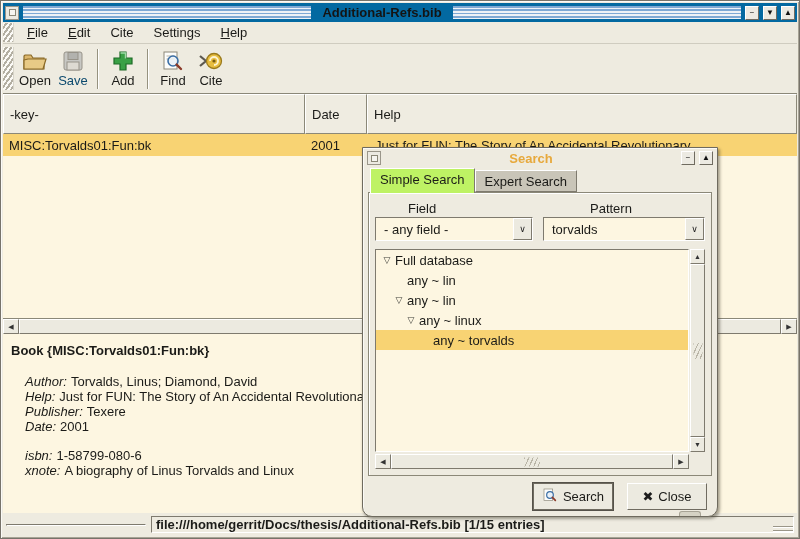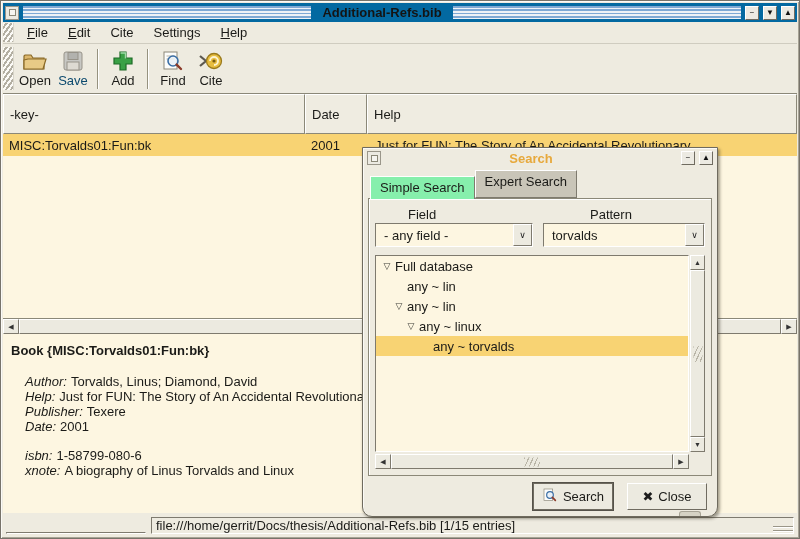--- a/index.html
+++ b/index.html
@@ -58,35 +58,35 @@
     background:repeating-linear-gradient(115deg,#b9b5a7 0 1px,transparent 1px 4px); }
 
   
   .detail { height:179px; flex:0 0 auto; background:#fdf6e1; padding:9px 8px; overflow:hidden; line-height:15px; }
   .detail-heading { font-weight:bold; margin-bottom:16px; }
   .dfield { margin-left:14px; }
   .dfield.gap { margin-top:14px; }
   .dlabel { font-style:italic; margin-right:4px; }
 
   
-  .statusbar { height:23px; flex:0 0 auto; display:flex; gap:5px; align-items:flex-end; padding:2px 3px; position:relative; }
+  .statusbar { height:23px; flex:0 0 auto; display:flex; gap:5px; align-items:center; padding:2px 3px; position:relative;font-weight:bold; }
   .status-box1 { width:140px; background:#dcd9ca; }
   .status-box2 { flex:1; background:#eeebe0; display:flex; align-items:center; padding-left:4px; white-space:nowrap; overflow:hidden; }
   .win-resize-grip { position:absolute; right:4px; bottom:3px; width:20px; height:7px;
     background:repeating-linear-gradient(to bottom,#9a9688 0 1px,#ffffff 1px 2px,transparent 2px 4px); }
 
   
   .dialog { position:absolute; left:362px; top:147px; width:356px; height:370px; background:#eeebe0;
     border:1px solid #6e6a5e; border-radius:0 0 10px 10px; box-shadow:1.5px 2px 3px rgba(60,55,40,.45), inset 1px 1px 0 #fbfaf6;
     display:flex; flex-direction:column; }
   .dlg-titlebar { height:20px; display:flex; align-items:center; gap:4px; padding:1px 4px; flex:0 0 auto; }
   .dlg-title { flex:1; text-align:center; font-weight:bold; color:#e7a93c; }
   .tabs { display:flex; padding-left:7px; flex:0 0 auto; position:relative; z-index:2; }
   .tab { padding:3px 9px 4px; border-top:1px solid #fff; border-left:1px solid #fff; border-right:1px solid #7e7a6e; }
-  .tab.active { background:#86efac; margin-bottom:-1px;margin-top:8px; }
+  .tab.active { background:#bef264; margin-bottom:-1px; }
   .tab.inactive { background:#c9c5b8; margin-top:2px; border-bottom:1px solid #7e7a6e; padding-bottom:2px; }
   .notebook { margin:0 5px; flex:1; border:1px solid #8b8878; box-shadow:inset 1px 1px 0 #ffffff; padding:6px; display:flex; flex-direction:column; position:relative; z-index:1; }
   .combo-labels { display:flex; gap:24px; height:18px; align-items:center;margin-left:29px; }
   .combo-labels > div { padding-left:4px; }
   .cl-field { width:158px; }
   .cl-pattern { flex:1; }
   .combos { display:flex; gap:10px; height:24px; margin-bottom:8px; flex:0 0 auto; }
   .combo { display:flex; background:#fdf6e1; }
   .combo.field { width:158px; }
   .combo.pattern { flex:1; }

